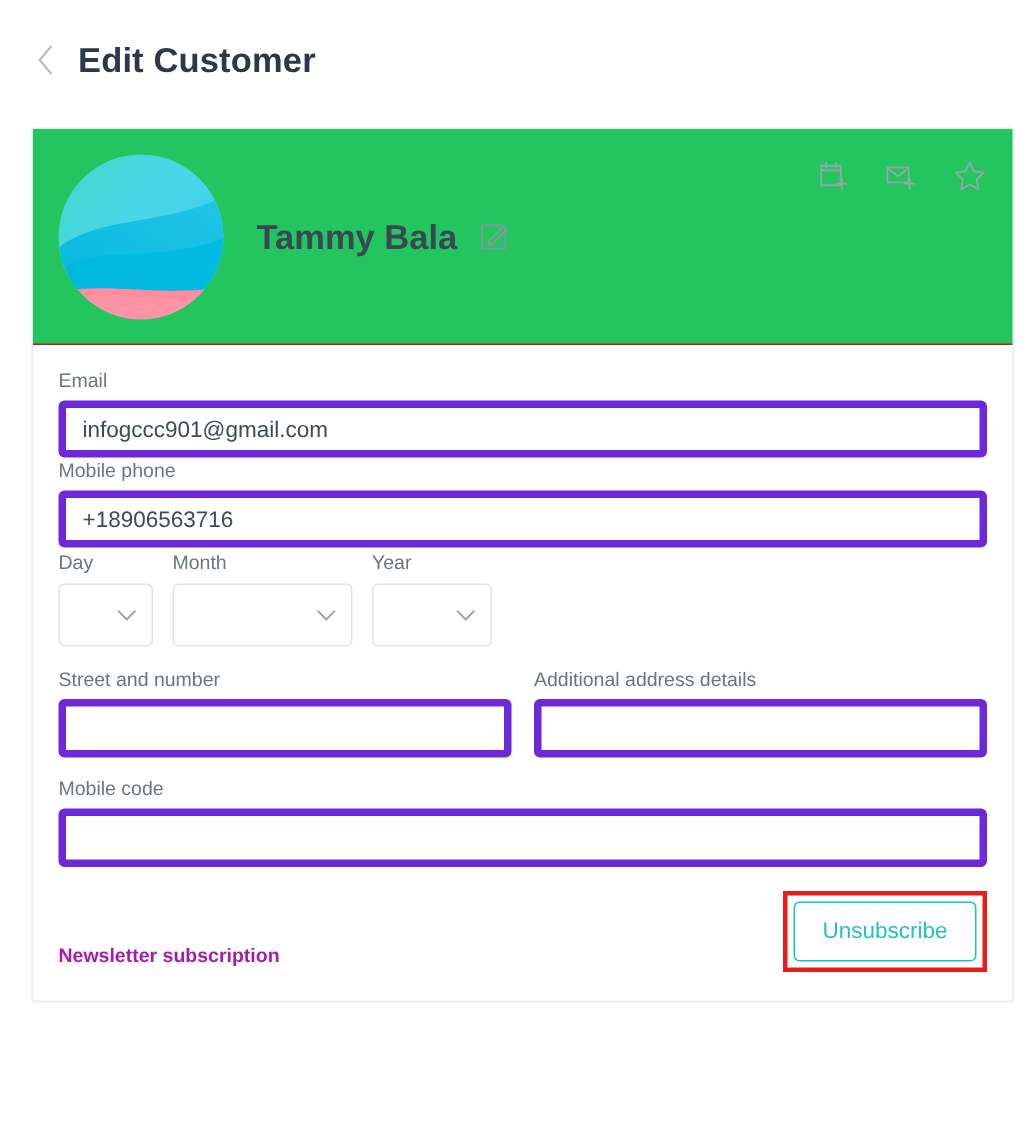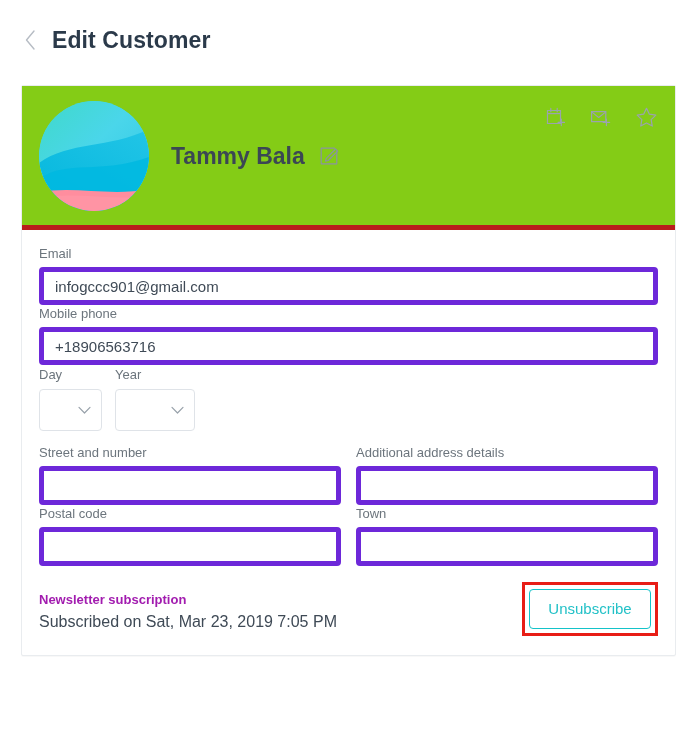--- a/index.html
+++ b/index.html
@@ -55,22 +55,22 @@
     width: 655px;
     background: #ffffff;
     border: 1px solid #e9ecef;
     border-radius: 2px;
     box-shadow: 0 1px 1px rgba(0,0,0,0.03);
   }
 
   .card-header {
     position: relative;
     height: 144px;
-    background: #84cc16;
-    border-bottom: 5px solid #b91c1c;
+    background: #22c55e;
+    border-bottom: 1px solid #b91c1c;
     display: flex;
     align-items: center;
     padding-left: 17px;
   }
 
   .avatar {
     width: 110px;
     height: 110px;
     border-radius: 50%;
     overflow: hidden;
@@ -191,20 +191,21 @@
   }
   .select-box .chev svg { display: block; }
   .bd-day   { width: 63px; }
   .bd-month { width: 120px; }
   .bd-year  { width: 80px; }
 
   
   .row2 {
     display: flex;
     gap: 15px;
+    margin-bottom: 12px;
   }
   .row2 > .field {
     flex: 1 1 0;
     margin-bottom: 0;
     min-width: 0;
   }
   .row2 .text-input { height: 39px; }
 
   
   .newsletter {
@@ -354,20 +355,31 @@
             <div class="select-box bd-day">
               <span class="sel-value"></span>
               <span class="chev">
                 <svg width="13" height="9" viewBox="0 0 13 9" fill="none">
                     <path d="M1 1.4L6.5 7 12 1.4" stroke="currentColor" stroke-width="1.2" stroke-linecap="round" stroke-linejoin="round"></path>
                   </svg>
               </span>
             </div>
           </div>
 
+          <div class="bd-col">
+            <div class="field-label">Month</div>
+            <div class="select-box bd-month">
+              <span class="sel-value"></span>
+              <span class="chev">
+                <svg width="13" height="9" viewBox="0 0 13 9" fill="none">
+                    <path d="M1 1.4L6.5 7 12 1.4" stroke="currentColor" stroke-width="1.2" stroke-linecap="round" stroke-linejoin="round"></path>
+                  </svg>
+              </span>
+            </div>
+          </div>
 
           <div class="bd-col">
             <div class="field-label">Year</div>
             <div class="select-box bd-year">
               <span class="sel-value"></span>
               <span class="chev">
                 <svg width="13" height="9" viewBox="0 0 13 9" fill="none">
                     <path d="M1 1.4L6.5 7 12 1.4" stroke="currentColor" stroke-width="1.2" stroke-linecap="round" stroke-linejoin="round"></path>
                   </svg>
               </span>
@@ -383,33 +395,28 @@
           <input class="text-input" type="text" value="" style="">
         </div>
         <div class="field">
           <div class="field-label">Additional address details</div>
           <input class="text-input" type="text" value="" style="">
         </div>
       </div>
 
       <div class="row2">
         <div class="field">
-          <div class="field-label">Postal code</div>
-          <input class="text-input" type="text" value="" style="">
-        </div>
-        <div class="field">
-          <div class="field-label">Town</div>
+          <div class="field-label">Mobile code</div>
           <input class="text-input" type="text" value="" style="">
         </div>
       </div>
 
       <div class="newsletter">
         <div class="newsletter-info">
           <div class="newsletter-label">Newsletter subscription</div>
-          <div class="newsletter-status">Subscribed on Sat, Mar 23, 2019 7:05 PM</div>
         </div>
         <div class="unsub-wrap">
           <button class="unsub-btn">Unsubscribe</button>
         </div>
       </div>
 
     </div>
   </div>
 </div>
 

